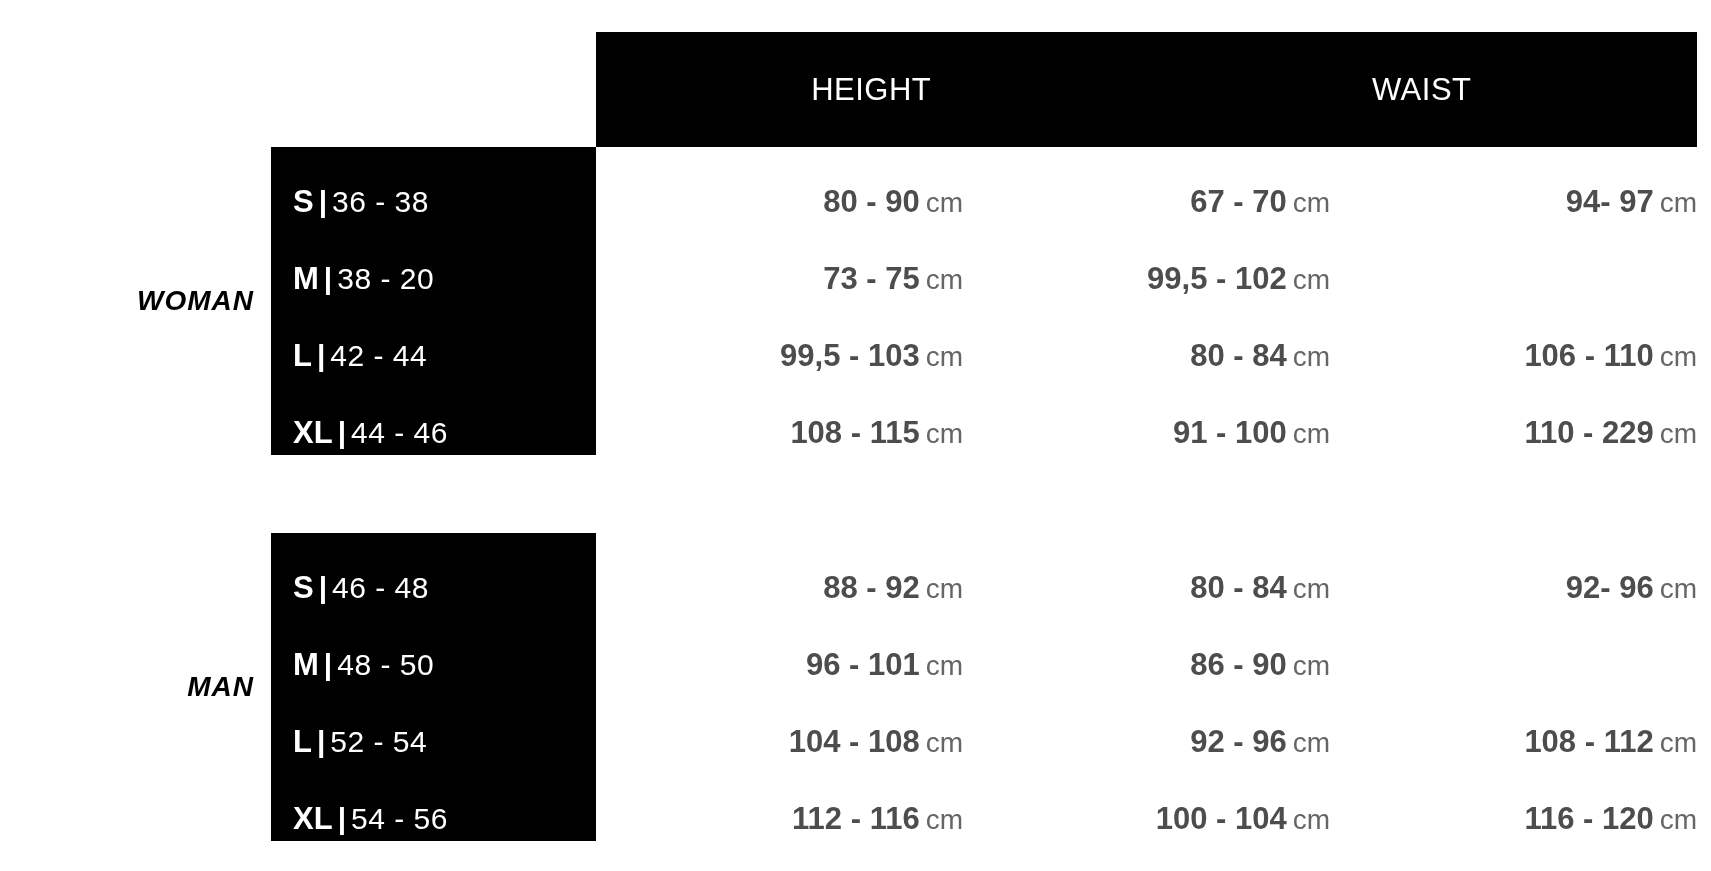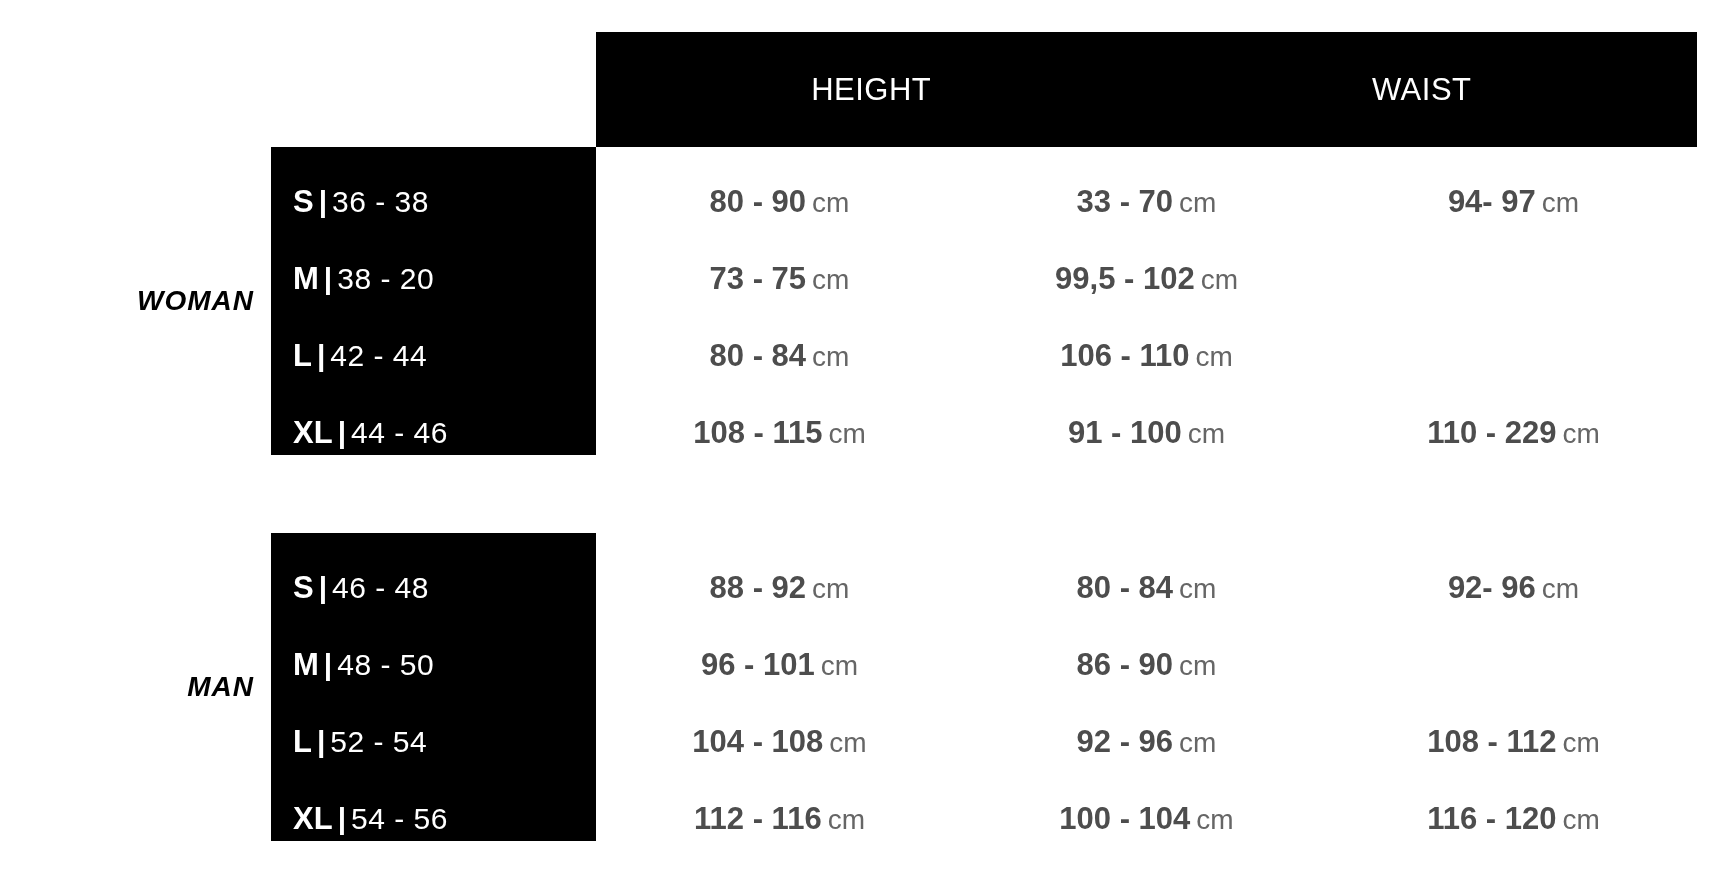--- a/index.html
+++ b/index.html
@@ -106,21 +106,21 @@
     padding: 0 5px;
   }
   .cell-size .eu {
     font-weight: 400;
     letter-spacing: 0.5px;
   }
 
   .cell-val {
     width: 367px;
     box-sizing: border-box;
-    text-align: center;
+    text-align: right;
     color: #4d4d4d;
     font-size: 30px;
     white-space: nowrap;
   }
   .cell-val .num {
     font-weight: bold;
     font-size: 31px;
     color: #4d4d4d;
   }
   .cell-val .unit {
@@ -146,21 +146,21 @@
     <div class="rows">
 
       <div class="row">
         <div class="cell-size">
           <span class="sz">S</span><span class="bar">|</span><span class="eu">36 - 38</span>
         </div>
         <div class="cell-val">
           <span class="num">80 - 90</span><span class="unit">cm</span>
         </div>
         <div class="cell-val">
-          <span class="num">33 - 70</span><span class="unit">cm</span>
+          <span class="num">67 - 70</span><span class="unit">cm</span>
         </div>
         <div class="cell-val">
           <span class="num">94- 97</span><span class="unit">cm</span>
         </div>
       </div>
 
       <div class="row">
         <div class="cell-size">
           <span class="sz">M</span><span class="bar">|</span><span class="eu">38 - 20</span>
         </div>
@@ -168,20 +168,23 @@
           <span class="num">73 - 75</span><span class="unit">cm</span>
         </div>
         <div class="cell-val">
           <span class="num">99,5 - 102</span><span class="unit">cm</span>
         </div>
       </div>
 
       <div class="row">
         <div class="cell-size">
           <span class="sz">L</span><span class="bar">|</span><span class="eu">42 - 44</span>
+        </div>
+        <div class="cell-val">
+          <span class="num">99,5 - 103</span><span class="unit">cm</span>
         </div>
         <div class="cell-val">
           <span class="num">80 - 84</span><span class="unit">cm</span>
         </div>
         <div class="cell-val">
           <span class="num">106 - 110</span><span class="unit">cm</span>
         </div>
       </div>
 
       <div class="row">

